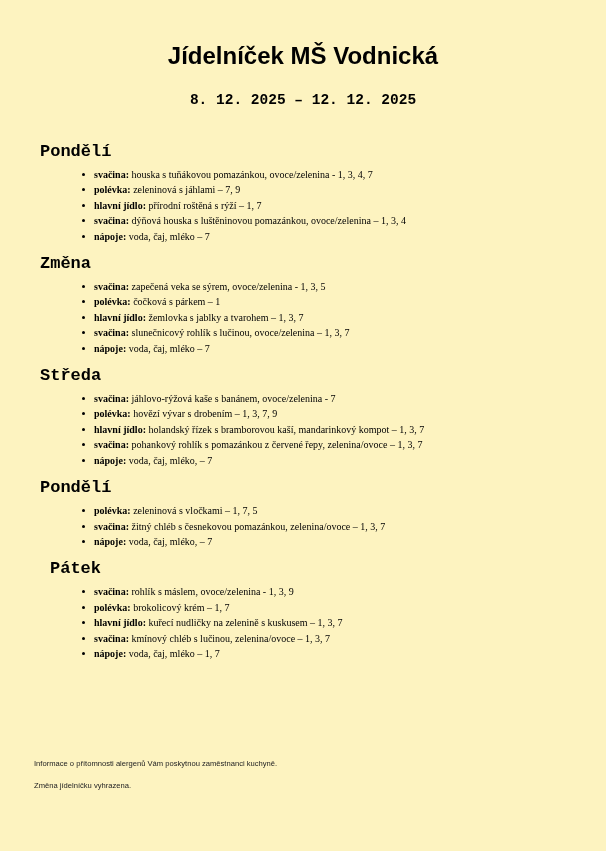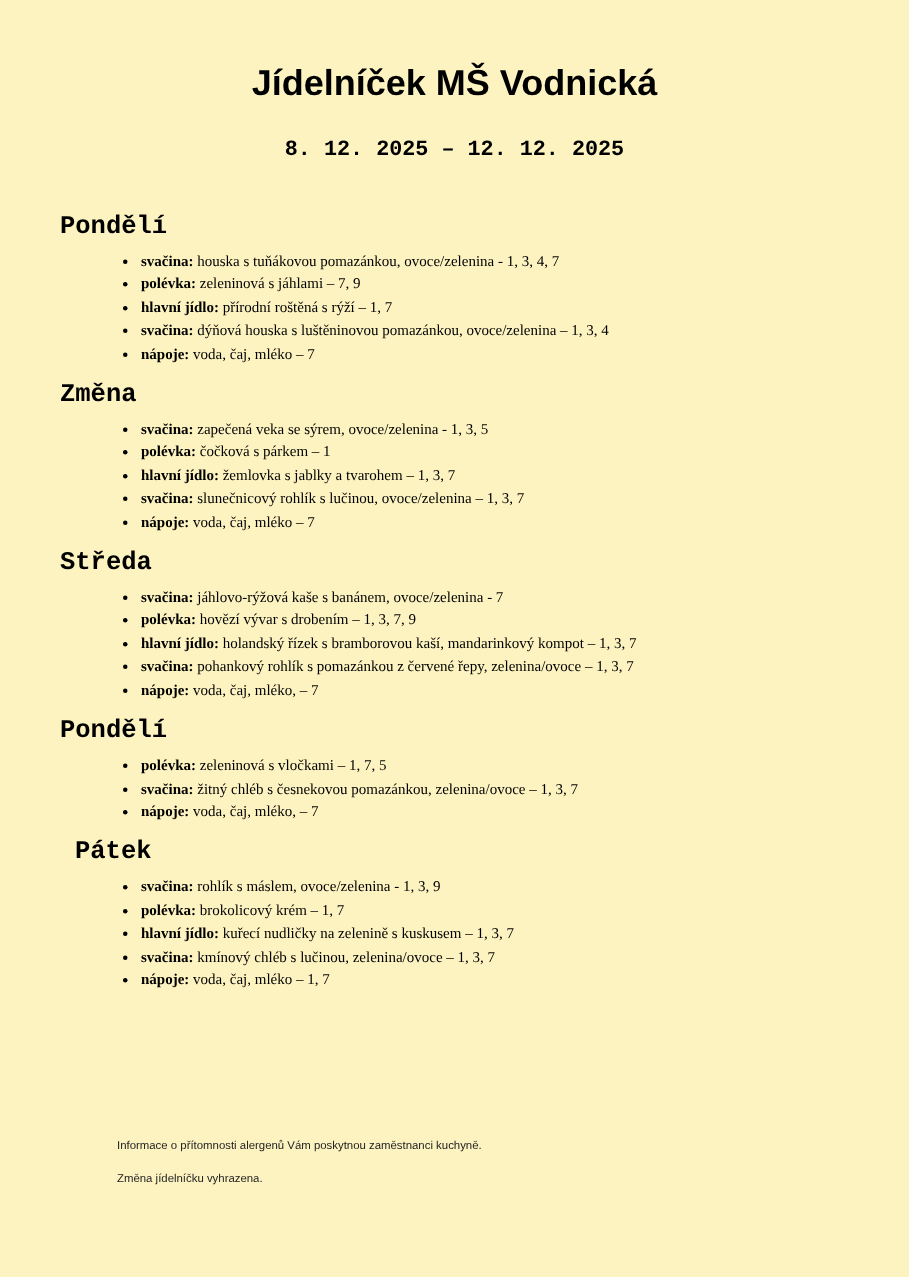--- a/index.html
+++ b/index.html
@@ -79,21 +79,20 @@
   .footer {
     position: absolute;
     left: 34px;
     bottom: 48px;
     font-family: "Liberation Sans", sans-serif;
     font-size: 7.6px;
     color: #222;
   }
   .footer div {
     margin-bottom: 13px;
-    margin-left: 44px;
   }
 </style>
 </head>
 <body>
 
 <div class="page">
   <div class="title">Jídelníček MŠ Vodnická</div>
   <div class="subtitle">8. 12. 2025 – 12. 12. 2025</div>
 
   <div class="days">

